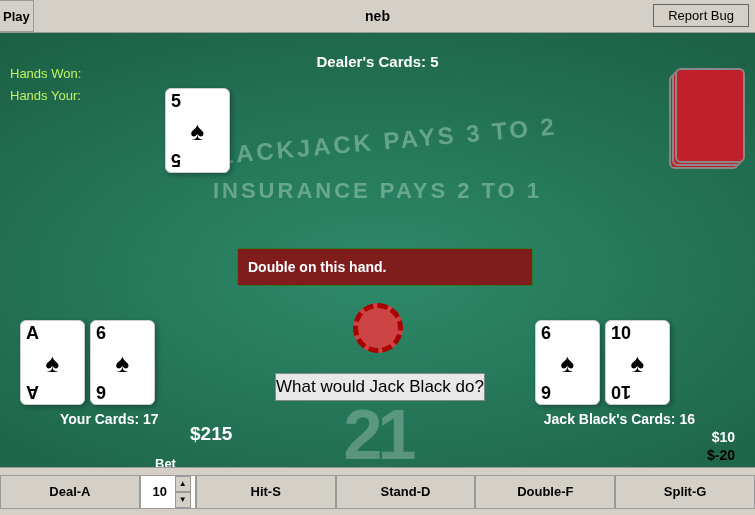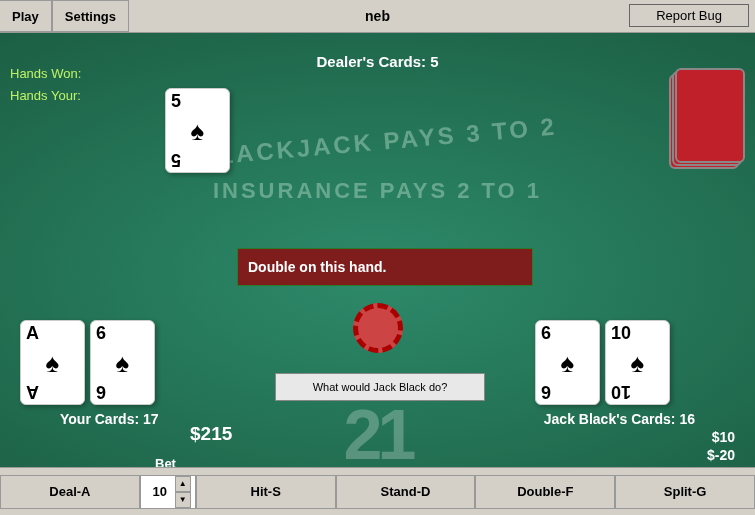--- a/index.html
+++ b/index.html
@@ -16,41 +16,41 @@
     #top-bar {
       display: flex;
       align-items: center;
       background: #d4d0c8;
       height: 33px;
       border-bottom: 1px solid #999;
       position: relative;
       z-index: 10;
     }
     .tab-btn {
-      padding: 4px 12px;
+      padding: 4px 3px;
       height: 100%;
       border: 1px solid #999;
       background: #d4d0c8;
       cursor: pointer;
       font-size: 13px;
       font-weight: bold;
     }
     .tab-btn:first-child { border-left: none; }
     #user-label {
       position: absolute;
       left: 50%;
       transform: translateX(-50%);
       font-size: 14px;
       font-weight: bold;
     }
     #report-bug-btn {
       position: absolute;
       right: 6px;
       top: 4px;
-      padding: 3px 26px;
+      padding: 3px 14px;
       background: #d4d0c8;
       border: 1px solid #666;
       cursor: pointer;
       font-size: 13px;
     }
 
     
     #game-area {
       width: 755px;
       height: 482px;
@@ -255,21 +255,21 @@
       bottom: 70px;
       right: 20px;
       color: #fff;
       font-size: 14px;
       font-weight: bold;
     }
     #jb-money2 {
       position: absolute;
       bottom: 52px;
       right: 20px;
-      color: #ffffff;
+      color: #000000;
       font-size: 14px;
       font-weight: bold;
     }
 
     
     #chip {
       position: absolute;
       width: 50px;
       height: 50px;
       border-radius: 50%;
@@ -302,21 +302,21 @@
     
     #jack-black-btn {
       position: absolute;
       top: 340px;
       left: 275px;
       width: 210px;
       height: 28px;
       background: #e8e8e8;
       border: 1px solid #888;
       cursor: pointer;
-      font-size: 11px;
+      font-size: 17px;
       display: flex;
       align-items: center;
       justify-content: center;
     }
 
     
     #bottom-bar {
       position: absolute;
       bottom: 0;
       width: 755px;
@@ -374,21 +374,20 @@
       align-items: center;
       justify-content: center;
       padding: 0;
     }
   </style>
 </head>
 <body>
 
 <div id="top-bar">
   <button class="tab-btn">Play</button>
-  <button class="tab-btn">Settings</button>
   <span id="user-label">neb</span>
   <button id="report-bug-btn">Report Bug</button>
 </div>
 
 <div id="game-area">
   <div id="felt"></div>
 
   <div class="arc-text" id="blackjack-pays">BLACKJACK PAYS 3 TO 2</div>
   <div class="arc-text" id="insurance-pays">INSURANCE PAYS 2 TO 1</div>
 

